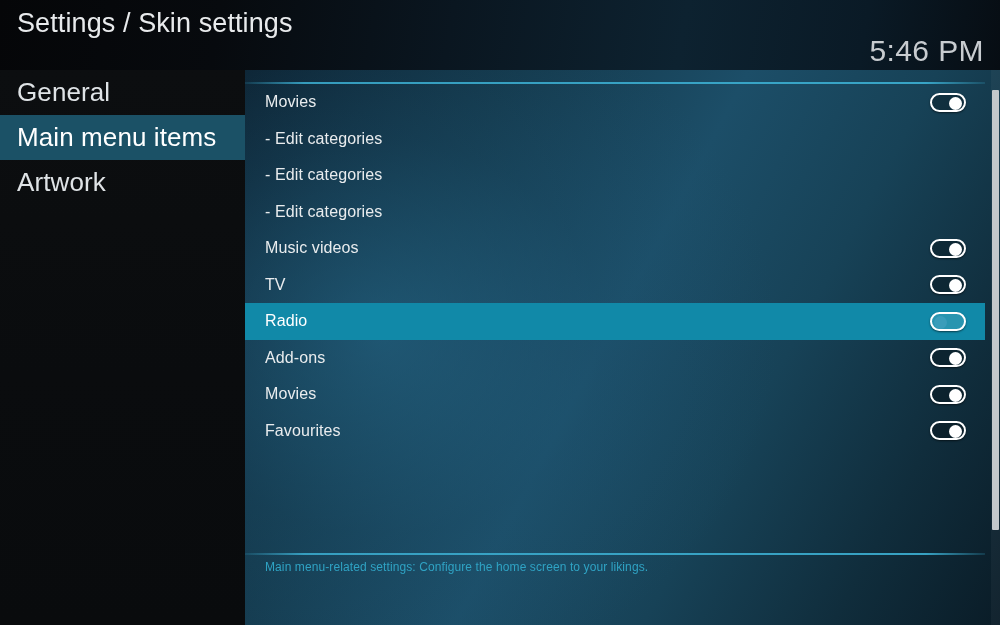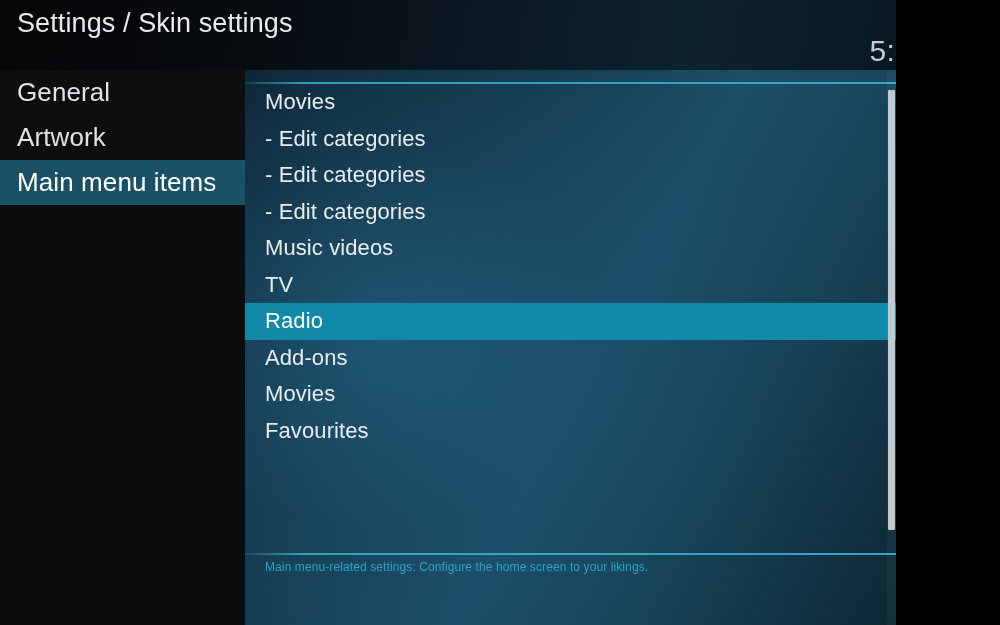--- a/index.html
+++ b/index.html
@@ -7,21 +7,21 @@
 
   html, body {
     width:1000px; height:625px;
     overflow:hidden;
     background:#000;
     font-family:"Liberation Sans", sans-serif;
   }
 
   #screen {
     position:relative;
-    width:896px; height:625px;
+    width:1000px; height:625px;
     overflow:hidden;
   }
 
   
   #header {
     position:absolute; left:0; top:0;
     width:1000px; height:70px;
     background:linear-gradient(100deg,#050608 0%,#070a0e 22%,#0a1620 45%,#0d2230 68%,#0a1a26 86%,#070d13 100%);
     z-index:5;
   }
@@ -91,21 +91,21 @@
   }
   .row {
     position:relative;
     height:36.5px;
     display:flex; align-items:center;
   }
   .row.selected { background:#1189a8; }
 
   .row-label {
     position:absolute; left:20px;
-    font-size:22px;
+    font-size:16px;
     color:#e9ecee;
     letter-spacing:0.1px;
     white-space:nowrap;
   }
   .row.selected .row-label { color:#ffffff; }
 
   
   .toggle {
     position:absolute; right:19px;
     width:36px; height:19px;
@@ -154,25 +154,25 @@
 
   <div id="header">
     <div id="header-title">Settings / Skin settings</div>
     <div id="header-clock">5:46 PM</div>
   </div>
 
   <div id="sidebar">
       <div class="side-item">
         <span>General</span>
       </div>
+      <div class="side-item selected">
+        <span>Main menu items</span>
+      </div>
       <div class="side-item">
         <span>Artwork</span>
-      </div>
-      <div class="side-item selected">
-        <span>Main menu items</span>
       </div>
     </div>
 
   <div id="content">
     <div class="divider" id="divider-top"></div>
     <div id="list">
         <div class="row">
           <span class="row-label">Movies</span>
           <div class="toggle on">
             <div class="knob"></div>

